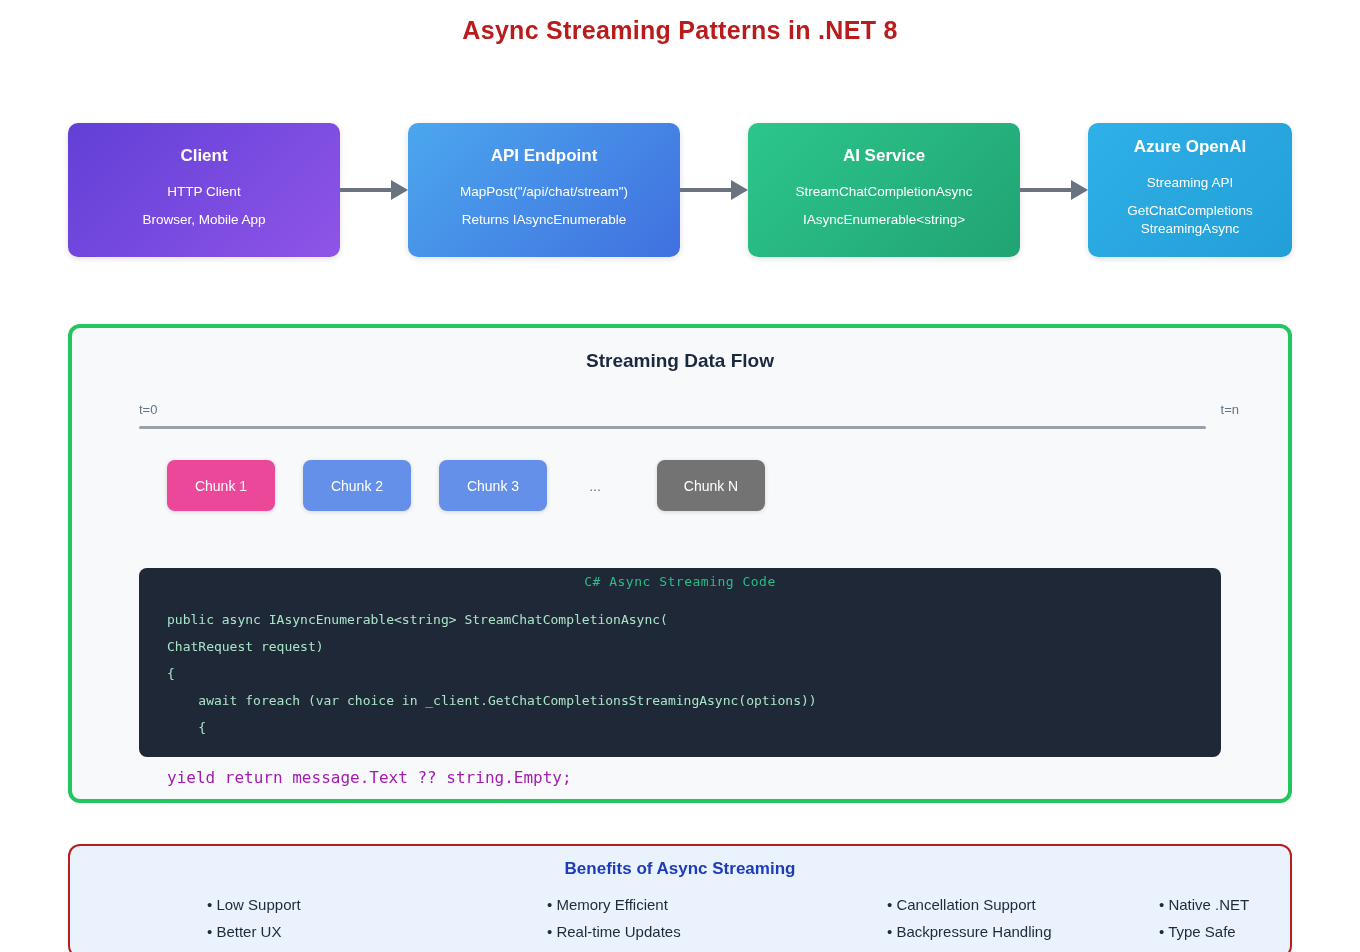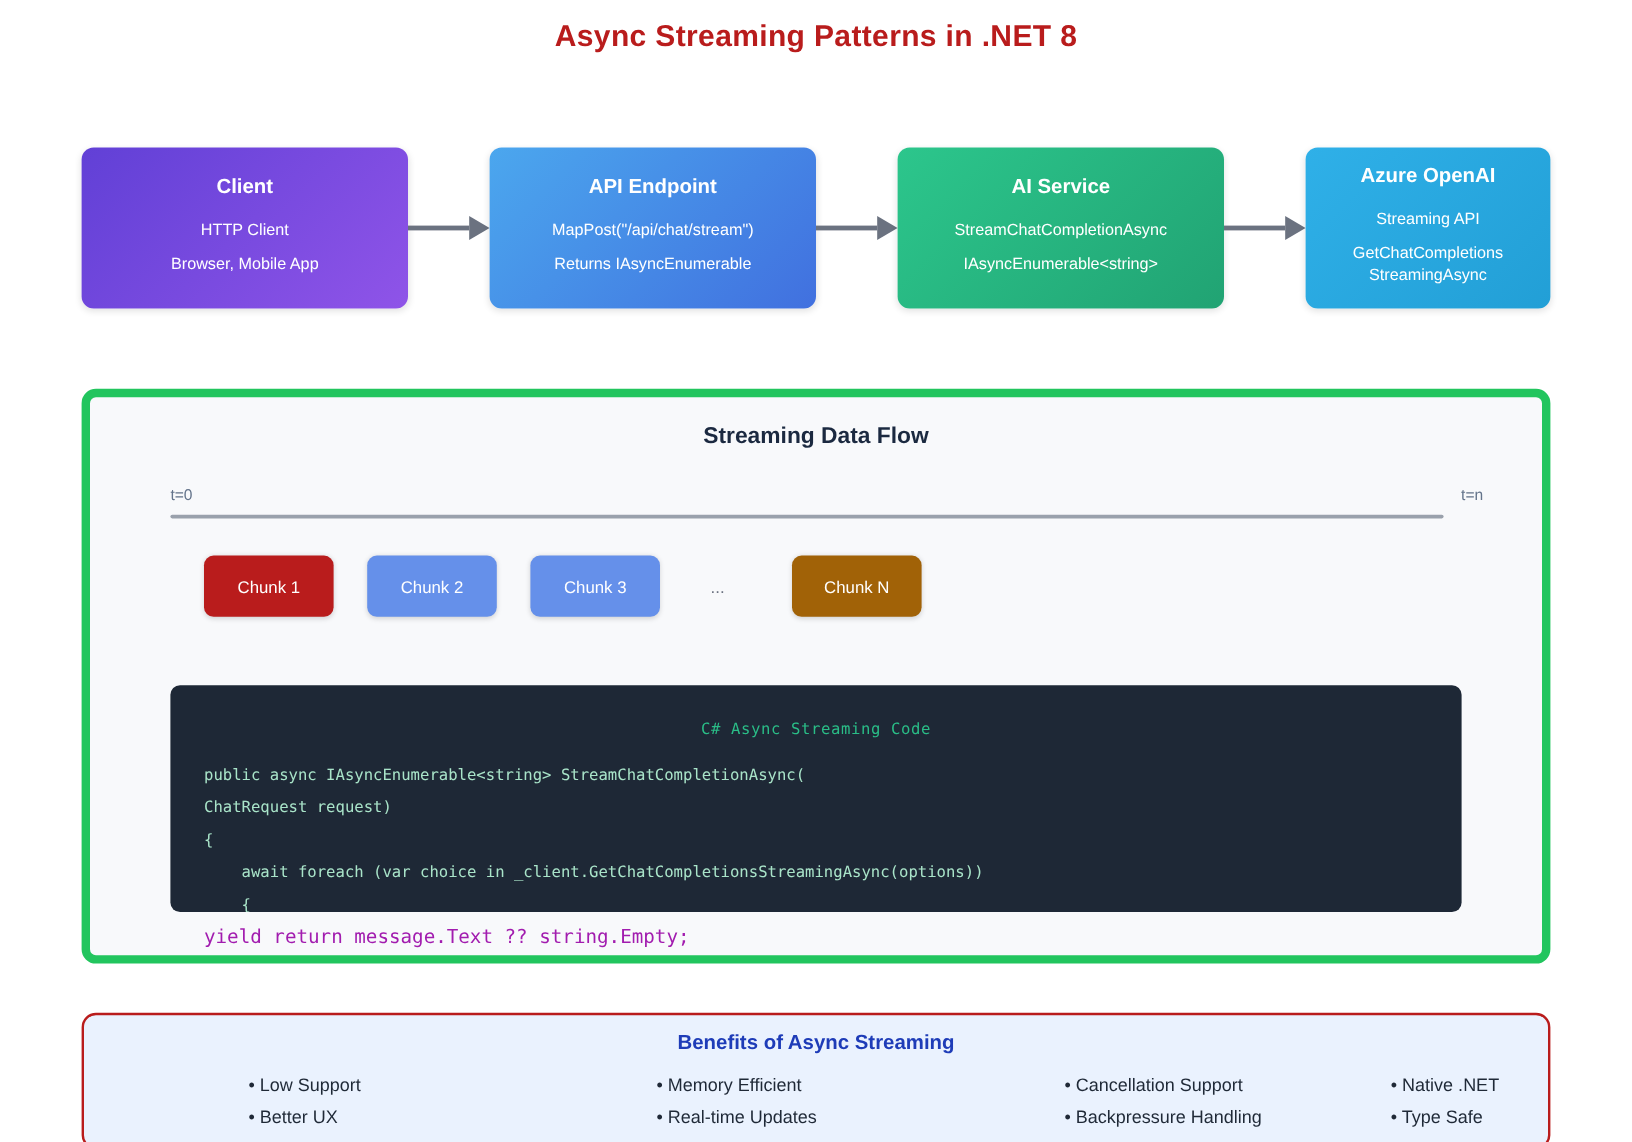--- a/index.html
+++ b/index.html
@@ -48,21 +48,21 @@
     width: 0; height: 0;
     border-left: 17px solid #6b7280;
     border-top: 10px solid transparent;
     border-bottom: 10px solid transparent;
   }
   
   .stream-panel {
     margin: 53px 68px 0 68px;
     height: 479px;
     background: #f8f9fb;
-    border: 7px solid #22c55e;
+    border: 4px solid #22c55e;
     border-radius: 12px;
   }
   .stream-title {
     padding-top: 22px;
     text-align: center;
     font-size: 19px;
     font-weight: bold;
     color: #1b2940;
   }
   .timeline-labels {
@@ -101,21 +101,21 @@
     margin-right: 42px;
     text-align: center;
     color: #6b7280;
     font-size: 14px;
   }
   .code-block {
     margin: 57px 67px 0 67px;
     height: 189px;
     background: #1e2836;
     border-radius: 8px;
-    padding: 28px 28px 0 28px;
+    padding: 4px 28px 0 28px;
     font-family: "DejaVu Sans Mono", monospace;
     font-size: 13px;
     overflow: hidden;
   }
   .code-header {
     text-align: center;
     color: #2abd87;
     line-height: 20px;
     margin-bottom: 14px;
     letter-spacing: 0.5px;
@@ -201,25 +201,25 @@
 </div>
 
 <div class="stream-panel">
   <div class="stream-title">Streaming Data Flow</div>
   <div class="timeline-labels">
     <span>t=0</span>
     <span>t=n</span>
   </div>
   <div class="timeline-line"></div>
   <div class="chunk-row">
-    <div class="chunk" style="background: #b91c1c;">Chunk 1</div>
+    <div class="chunk" style="background: #ec4899;">Chunk 1</div>
     <div class="chunk" style="background: rgb(101, 144, 234);">Chunk 2</div>
     <div class="chunk" style="background: rgb(101, 144, 234);">Chunk 3</div>
     <div class="chunk-dots">...</div>
-    <div class="chunk" style="background: #a16207;">Chunk N</div>
+    <div class="chunk" style="background: #737373;">Chunk N</div>
   </div>
   <div class="code-block">
     <div class="code-header">C# Async Streaming Code</div>
     <div class="code-line">public async IAsyncEnumerable&lt;string&gt; StreamChatCompletionAsync(</div>
     <div class="code-line">ChatRequest request)</div>
     <div class="code-line">{</div>
     <div class="code-line">    await foreach (var choice in _client.GetChatCompletionsStreamingAsync(options))</div>
     <div class="code-line">    {</div>
   </div>
   <div class="code-overflow-line">yield return message.Text ?? string.Empty;</div>

